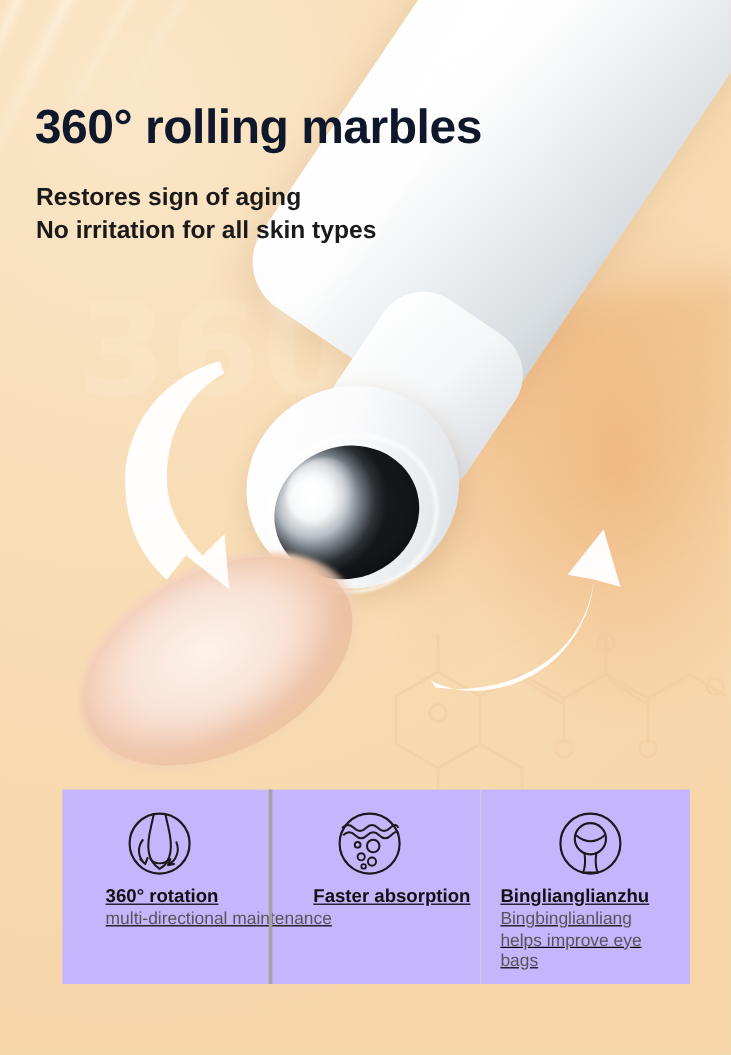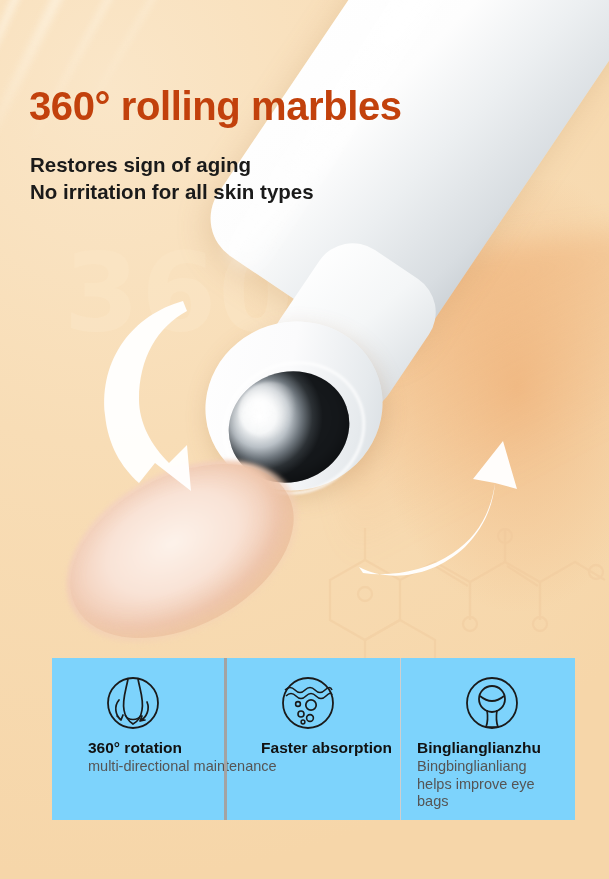--- a/index.html
+++ b/index.html
@@ -104,34 +104,35 @@
     box-shadow:inset -10px -12px 26px rgba(226,170,136,.45);
   }
 
   
   .arrow-left{position:absolute;left:95px;top:295px;width:145px;height:200px;}
   .arrow-right{position:absolute;left:355px;top:435px;width:165px;height:150px;}
 
   
   .headline{
     position:absolute;left:29px;top:84px;
-    font-size:40px;font-weight:bold;color:#c2410c;letter-spacing:-.4px;
+    font-size:40px;font-weight:bold;color:#0f172a;letter-spacing:-.4px;
     white-space:nowrap;
   }
   .sublines{
     position:absolute;left:30px;top:152px;
     font-size:20.5px;font-weight:bold;color:#1a1a1a;line-height:26.5px;
   }
   .sublines div{white-space:nowrap;}
 
   
   .panel{
     position:absolute;left:52px;top:658px;width:523px;height:162px;
-    background:#7dd3fc;
+    background:#c4b5fd;
     display:flex;
+    text-decoration:underline;
   }
   .col{position:relative;box-sizing:border-box;}
   .col-1{width:172px;padding:14px 12px 0 36px;}
   .col-2{width:176px;padding:14px 8px 0 14px;border-left:3px solid #a3a3a3;text-align:right;}
   .col-3{width:148px;padding:14px 8px 0 16px;border-left:1px solid #cfcfcf;}
   .ic{height:62px;display:flex;align-items:flex-start;}
   .col-1 .ic{padding-left:14px;}
   .col-2 .ic{padding-left:36px;}
   .col-3 .ic{padding-left:44px;}
   .f-title{font-size:15.5px;font-weight:bold;color:#111;line-height:19px;margin-top:4px;white-space:nowrap;}

